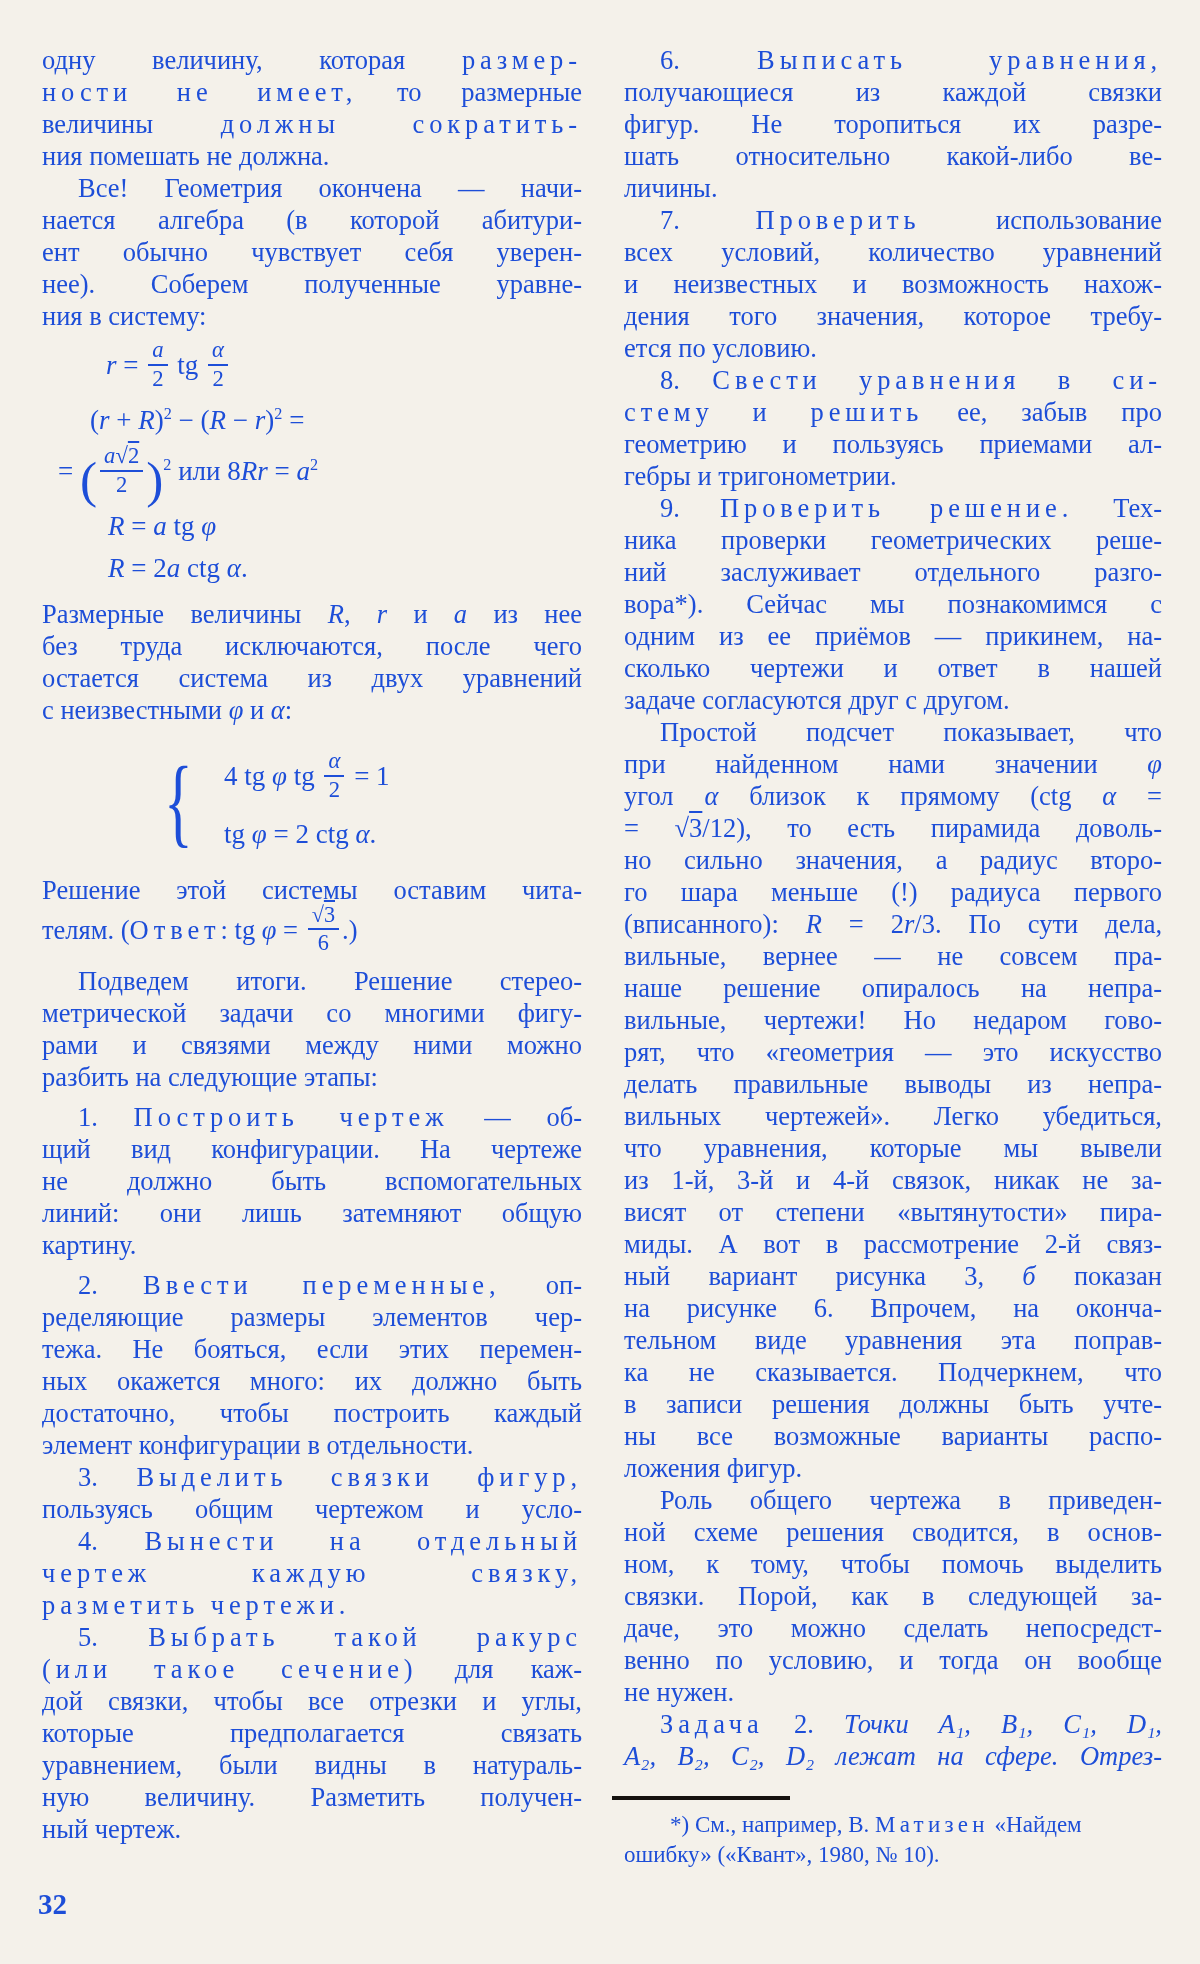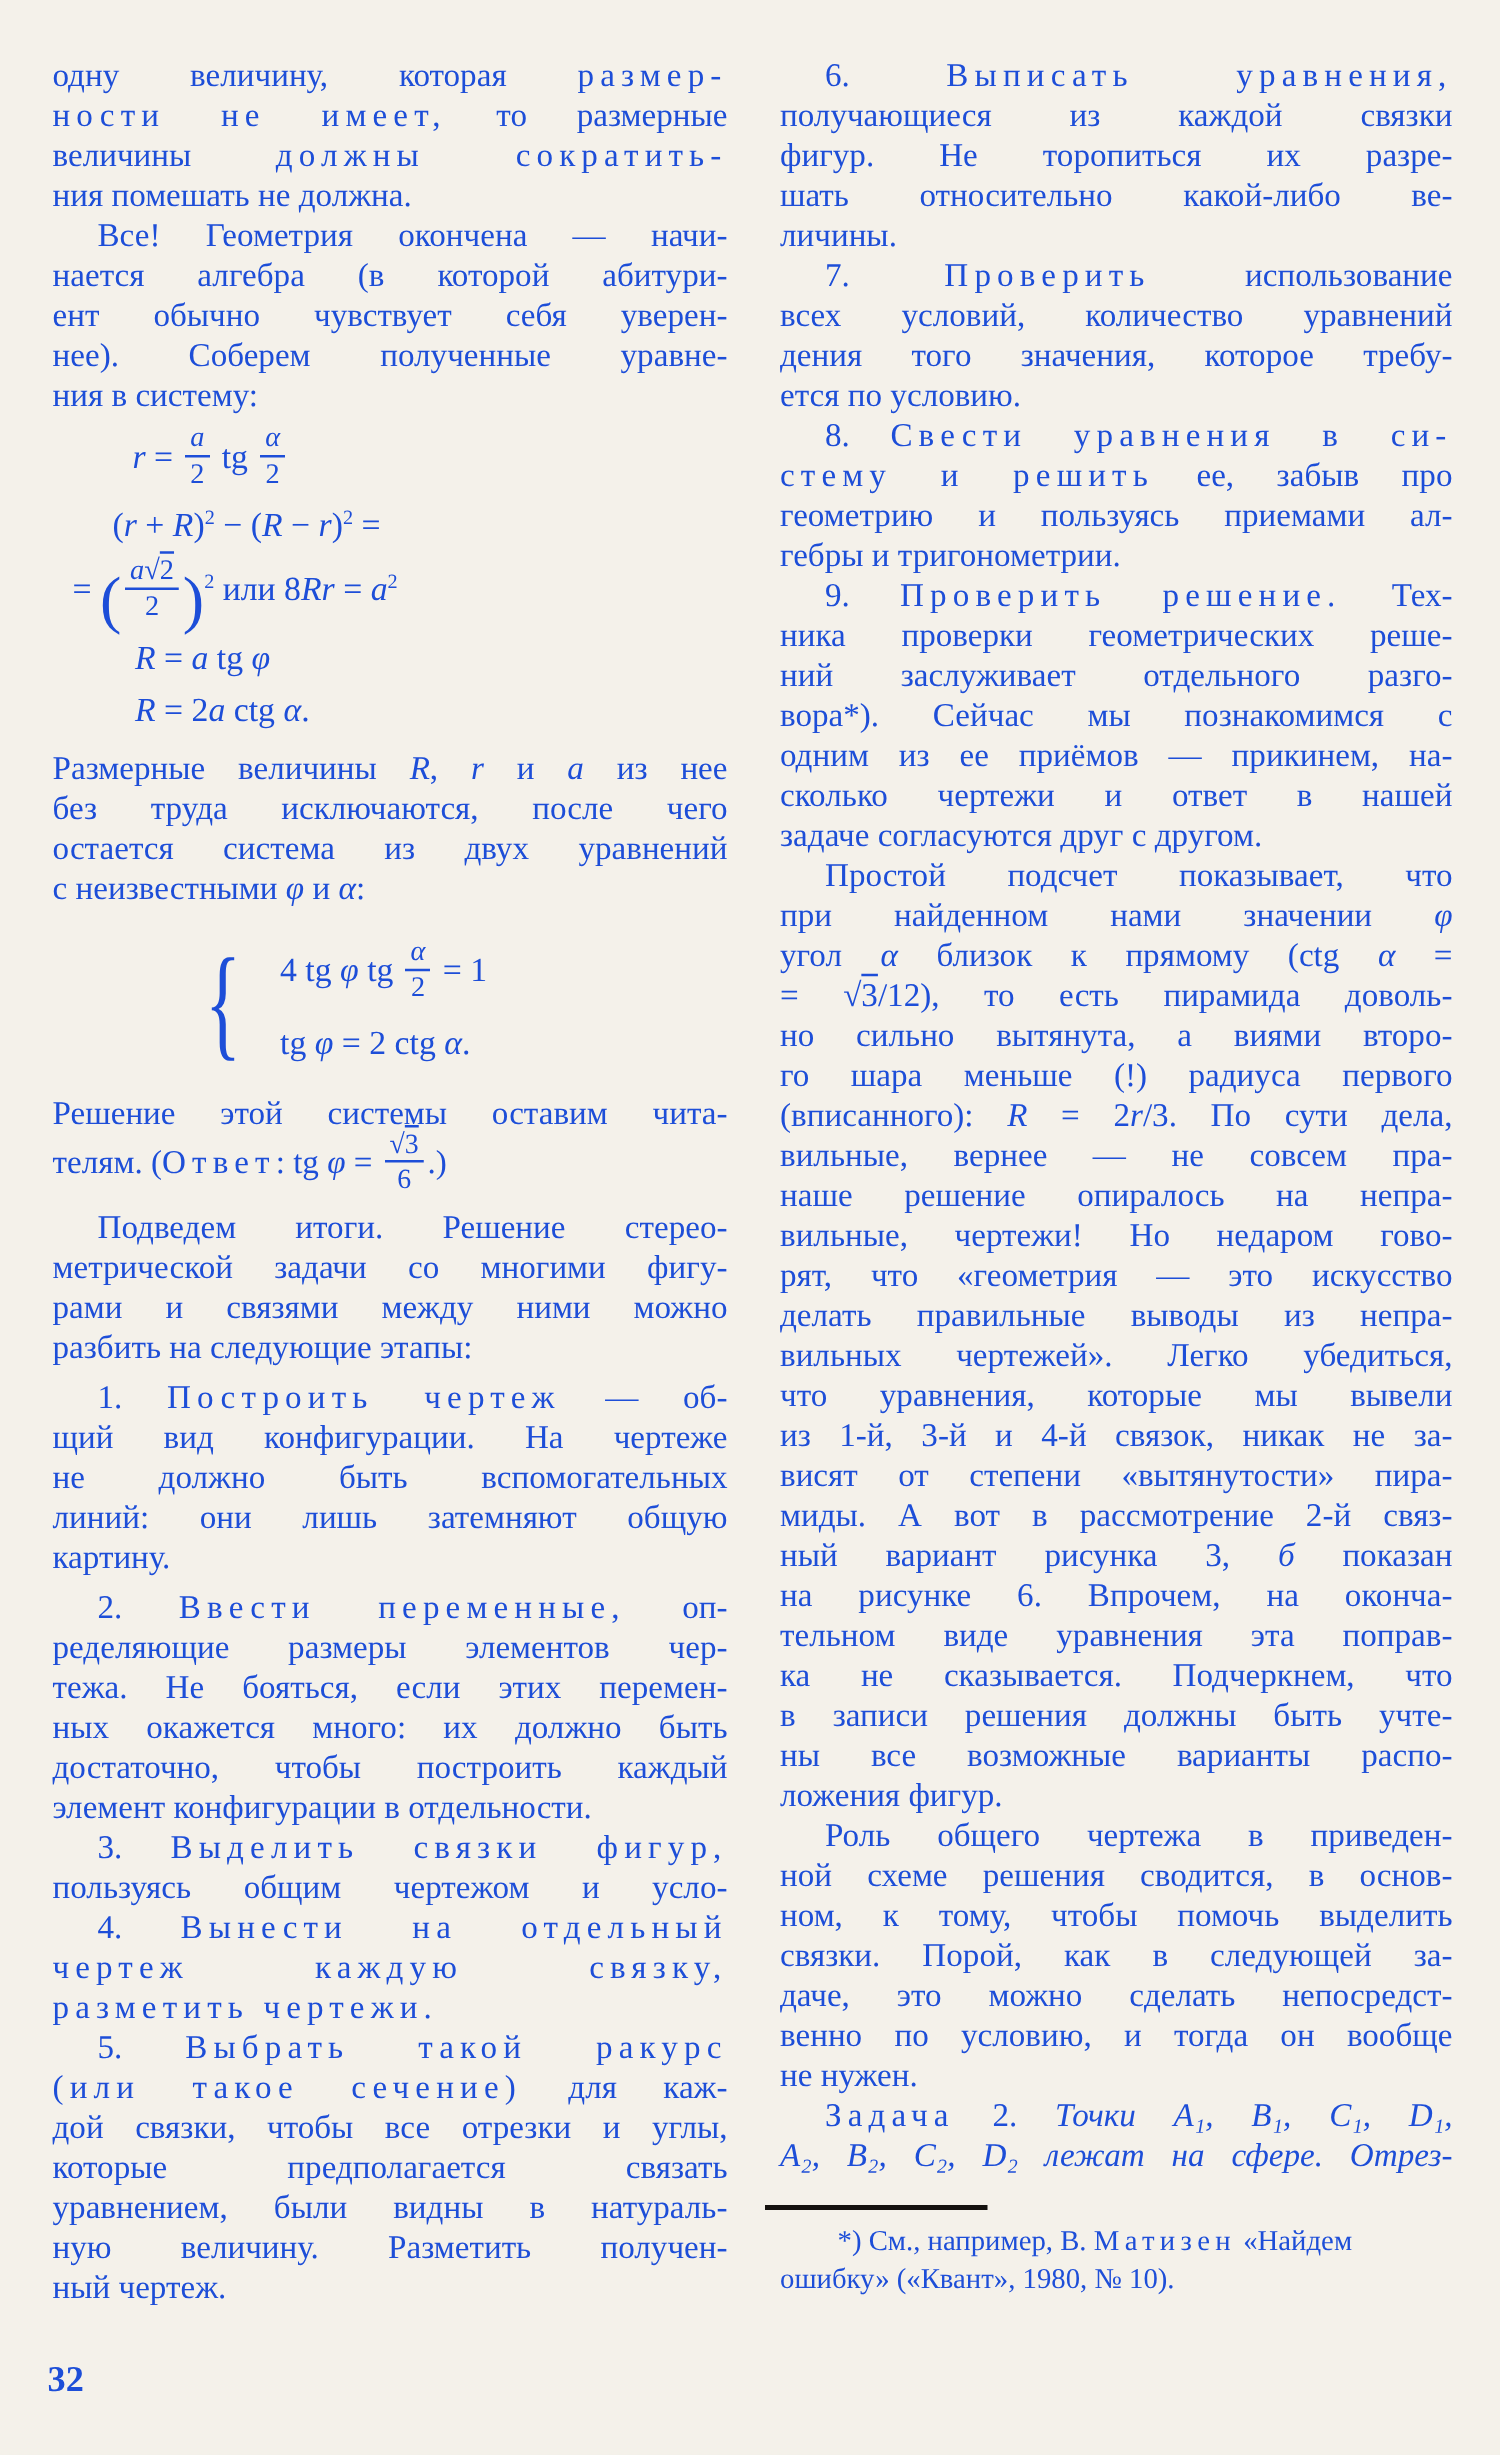--- a/index.html
+++ b/index.html
@@ -135,20 +135,21 @@
       <div class="para">
         <div class="line ind"><span class="rm">6. </span><span class="ls">Выписать уравнения,</span></div>
         <div class="line"><span class="rm">получающиеся из каждой связки</span></div>
         <div class="line"><span class="rm">фигур. Не торопиться их разре-</span></div>
         <div class="line"><span class="rm">шать относительно какой-либо ве-</span></div>
         <div class="line last"><span class="rm">личины.</span></div>
       </div>
       <div class="para">
         <div class="line ind"><span class="rm">7. </span><span class="ls">Проверить</span><span class="rm"> использование</span></div>
         <div class="line"><span class="rm">всех условий, количество уравнений</span></div>
+        <div class="line"><span class="rm">и неизвестных и возможность нахож-</span></div>
         <div class="line"><span class="rm">дения того значения, которое требу-</span></div>
         <div class="line last"><span class="rm">ется по условию.</span></div>
       </div>
       <div class="para">
         <div class="line ind"><span class="rm">8. </span><span class="ls">Свести уравнения в си-</span></div>
         <div class="line"><span class="ls">стему и решить</span><span class="rm"> ее, забыв про</span></div>
         <div class="line"><span class="rm">геометрию и пользуясь приемами ал-</span></div>
         <div class="line last"><span class="rm">гебры и тригонометрии.</span></div>
       </div>
       <div class="para">
@@ -158,21 +159,21 @@
         <div class="line"><span class="rm">вора*). Сейчас мы познакомимся с</span></div>
         <div class="line"><span class="rm">одним из ее приёмов — прикинем, на-</span></div>
         <div class="line"><span class="rm">сколько чертежи и ответ в нашей</span></div>
         <div class="line last"><span class="rm">задаче согласуются друг с другом.</span></div>
       </div>
       <div class="para">
         <div class="line ind"><span class="rm">Простой подсчет показывает, что</span></div>
         <div class="line"><span class="rm">при найденном нами значении </span><span class="it">φ</span></div>
         <div class="line"><span class="rm">угол </span><span class="it">α</span><span class="rm"> близок к прямому (ctg </span><span class="it">α</span><span class="rm"> =</span></div>
         <div class="line"><span class="rm">= √</span><span class="ov">3</span><span class="rm">/12), то есть пирамида доволь-</span></div>
-        <div class="line"><span class="rm">но сильно вытянута, а виями второ-</span></div>
+        <div class="line"><span class="rm">но сильно значения, а радиус второ-</span></div>
         <div class="line"><span class="rm">го шара меньше (!) радиуса первого</span></div>
         <div class="line"><span class="rm">(вписанного): </span><span class="it">R</span><span class="rm"> = 2</span><span class="it">r</span><span class="rm">/3. По сути дела,</span></div>
         <div class="line"><span class="rm">вильные, вернее — не совсем пра-</span></div>
         <div class="line"><span class="rm">наше решение опиралось на непра-</span></div>
         <div class="line"><span class="rm">вильные, чертежи! Но недаром гово-</span></div>
         <div class="line"><span class="rm">рят, что «геометрия — это искусство</span></div>
         <div class="line"><span class="rm">делать правильные выводы из непра-</span></div>
         <div class="line"><span class="rm">вильных чертежей». Легко убедиться,</span></div>
         <div class="line"><span class="rm">что уравнения, которые мы вывели</span></div>
         <div class="line"><span class="rm">из 1-й, 3-й и 4-й связок, никак не за-</span></div>

